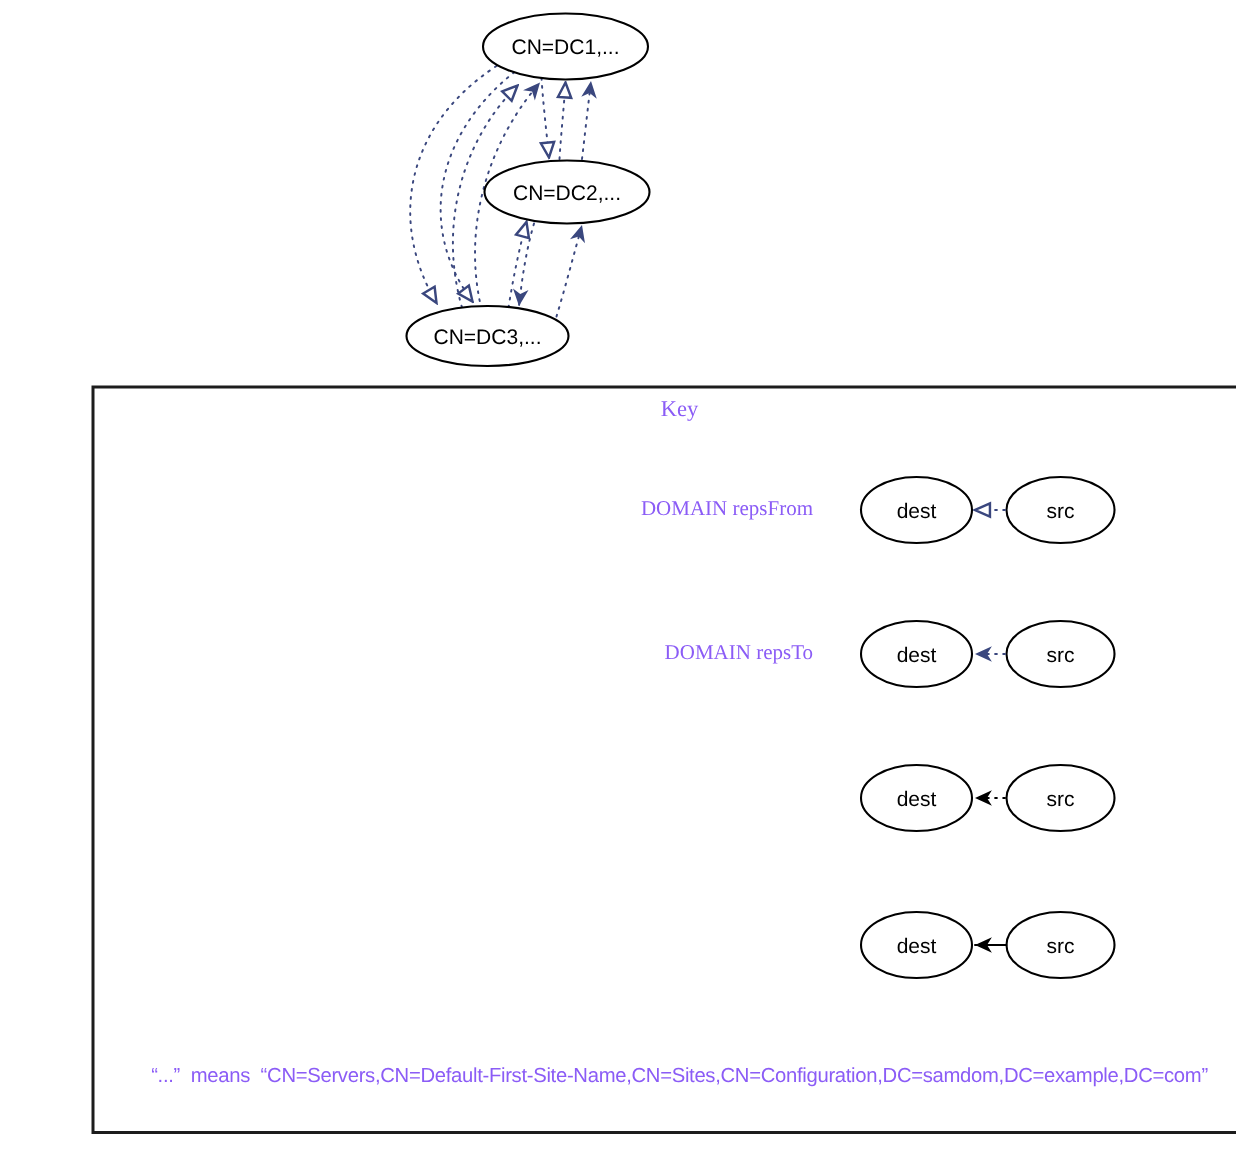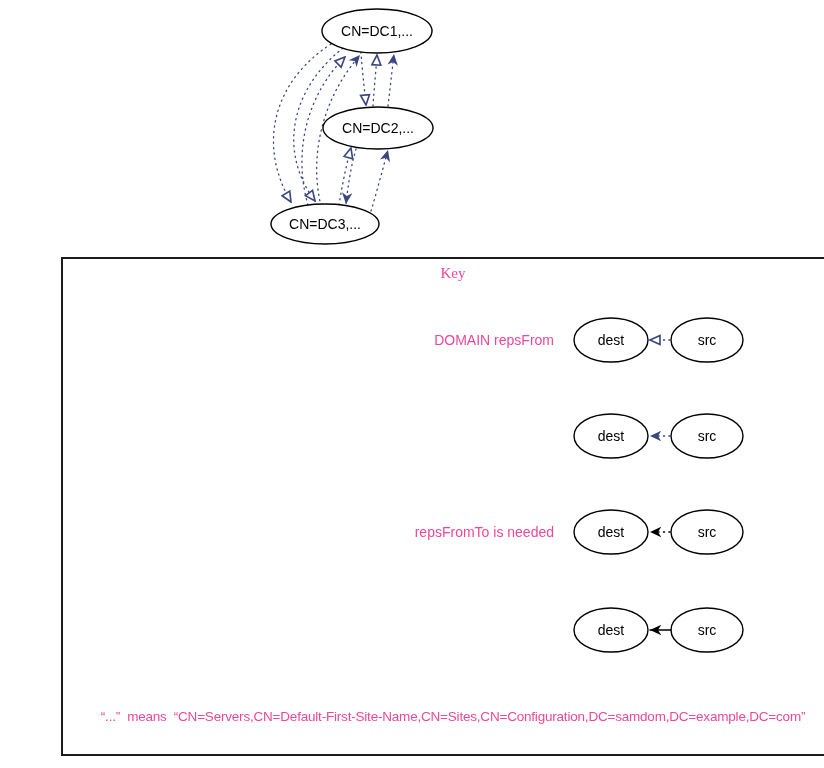--- a/index.html
+++ b/index.html
@@ -1,21 +1,21 @@
 <!DOCTYPE html>
 <html><head>
 <meta charset="utf-8">
 <style>
   html,body{margin:0;padding:0;background:#ffffff;}
   .stage{
     position:relative;
     width:824px;height:768px;
     background:#ffffff;
     font-family:"Liberation Sans", sans-serif;
-    color:#ec4899;
+    color:#8b5cf6;
     overflow:hidden;
   }
   .graph-svg{position:absolute;left:0;top:0;}
   .node{fill:#ffffff;stroke:#000000;stroke-width:1.4;}
   .ntext{font-family:"Liberation Sans", sans-serif;font-size:14px;fill:#000;text-anchor:middle;}
   .edge{fill:none;stroke:#3a477e;stroke-width:1.3;stroke-dasharray:1.2 4.2;stroke-linecap:round;}
   .edge.from{marker-end:url(#ah-hollow-navy);}
   .edge.to{marker-end:url(#ah-filled-navy);}
   .kline{fill:none;stroke-width:1.3;stroke-linecap:round;}
   .kline.dotted{stroke-dasharray:1.2 4.2;}
@@ -29,22 +29,22 @@
     border:2px solid #1c1c1c;background:#ffffff;margin-left:37px;
   }
   .key-title{
     position:absolute;left:0;top:6px;width:100%;
     text-align:center;
     font-family:"Liberation Serif", serif;
     font-size:15px;
   }
   .key-row{position:absolute;left:0;width:100%;height:60px;}
   .key-row .row-label{
-    position:absolute;left:12px;top:0;width:479px;height:60px;
-    line-height:60px;text-align:right;font-size:14px;
+    position:absolute;left:0;top:0;width:479px;height:60px;
+    line-height:60px;text-align:right;font-size:14px;font-family:Liberation Serif, serif;
   }
   .key-row .row-svg{position:absolute;left:508px;top:0;}
   .key-footnote{
     position:absolute;left:0;top:450px;width:100%;
     text-align:center;font-size:13.5px;letter-spacing:-0.2px;
     white-space:pre;
   }
   .r1{top:51px;} .r2{top:147px;} .r3{top:243px;} .r4{top:341px;}
 </style>
 </head>
@@ -98,31 +98,31 @@
       <svg class="row-svg" width="180" height="60">
         <ellipse class="node" cx="40" cy="30" rx="37" ry="22"></ellipse>
         <text class="ntext" x="40" y="35">dest</text>
         <ellipse class="node" cx="136" cy="30" rx="36" ry="22"></ellipse>
         <text class="ntext" x="136" y="35">src</text>
         <path class="kline dotted navy m-hollow-navy" d="M 99,30 L 79,30"></path>
       </svg>
     </div>
 
     <div class="key-row r2">
+      <div class="row-label">DOMAIN repsTo</div>
       <svg class="row-svg" width="180" height="60">
         <ellipse class="node" cx="40" cy="30" rx="37" ry="22"></ellipse>
         <text class="ntext" x="40" y="35">dest</text>
         <ellipse class="node" cx="136" cy="30" rx="36" ry="22"></ellipse>
         <text class="ntext" x="136" y="35">src</text>
         <path class="kline dotted navy m-filled-navy" d="M 99,30 L 79,30"></path>
       </svg>
     </div>
 
     <div class="key-row r3">
-      <div class="row-label">repsFromTo is needed</div>
       <svg class="row-svg" width="180" height="60">
         <ellipse class="node" cx="40" cy="30" rx="37" ry="22"></ellipse>
         <text class="ntext" x="40" y="35">dest</text>
         <ellipse class="node" cx="136" cy="30" rx="36" ry="22"></ellipse>
         <text class="ntext" x="136" y="35">src</text>
         <path class="kline dotted black m-filled-black" d="M 99,30 L 79,30"></path>
       </svg>
     </div>
 
     <div class="key-row r4">

